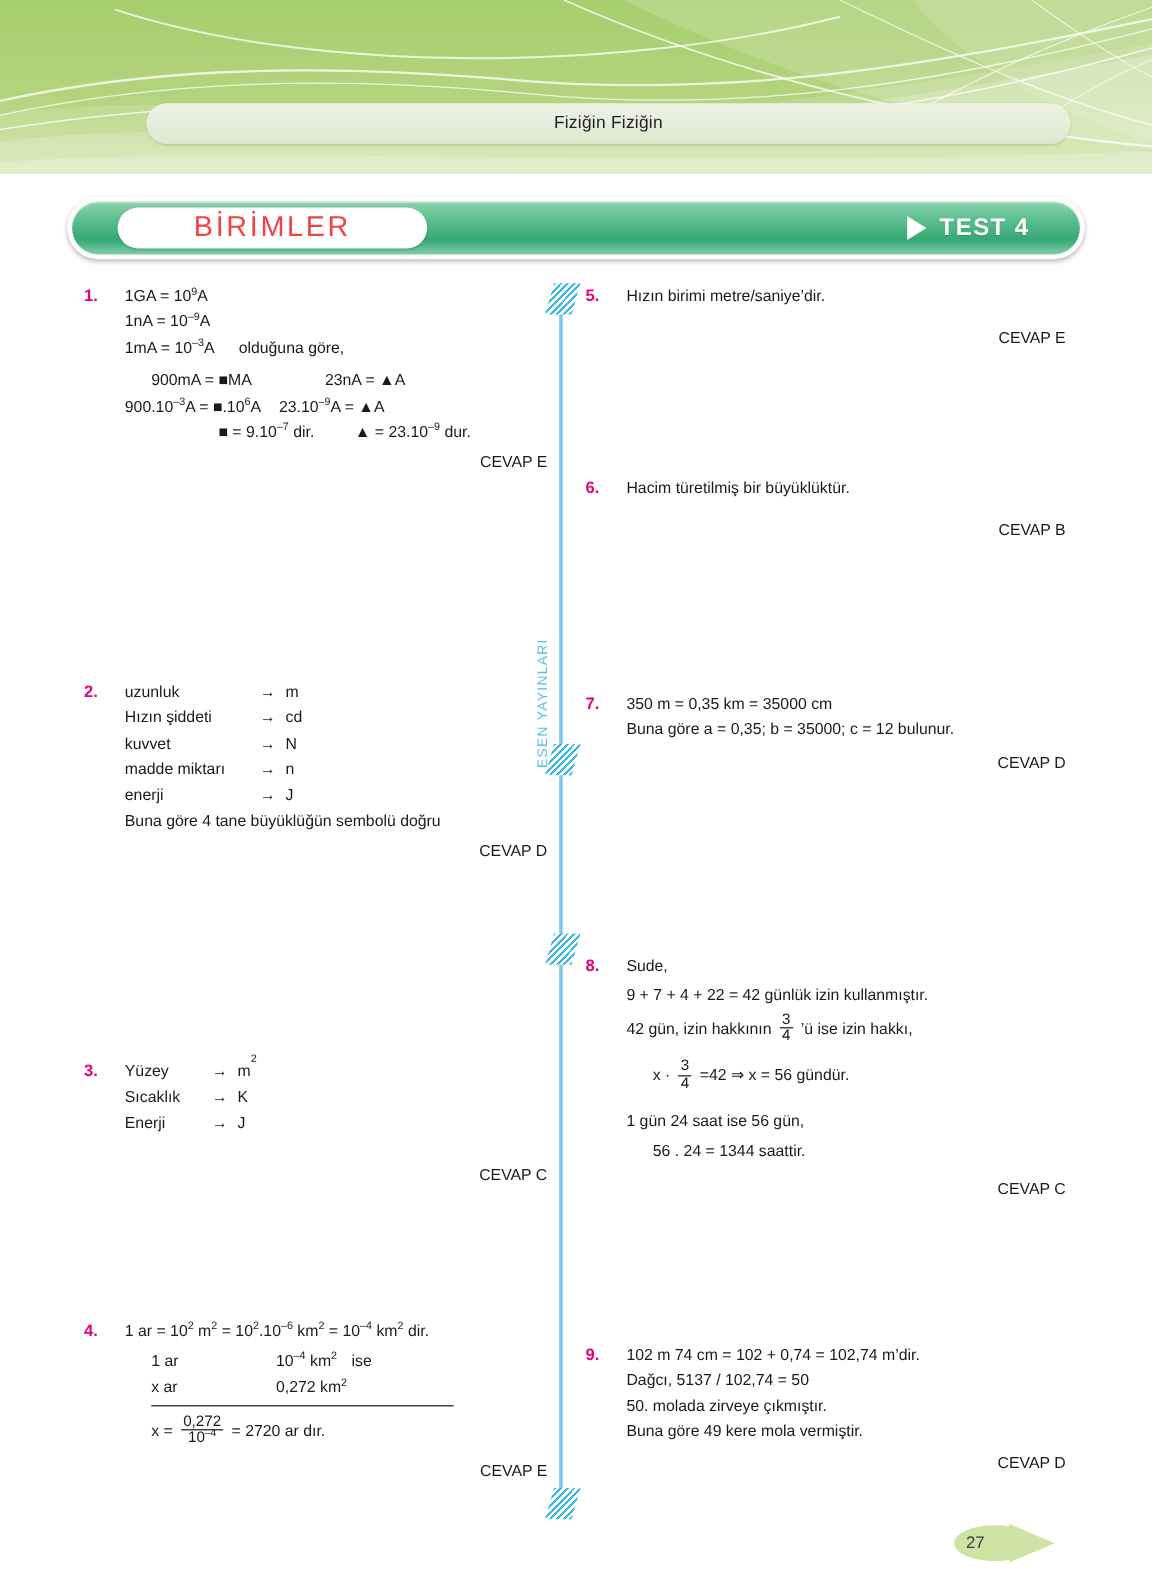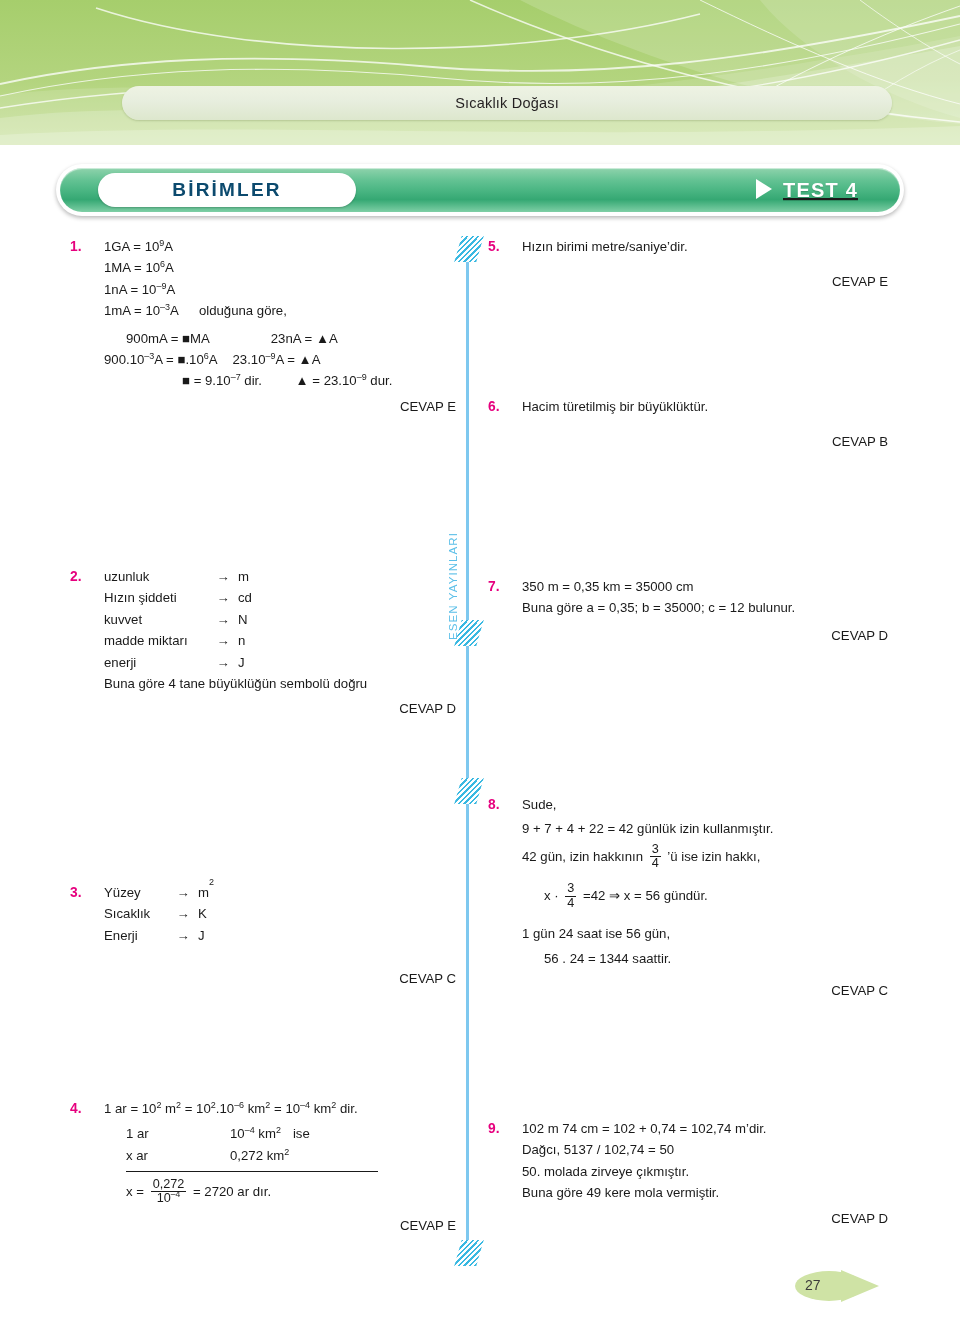--- a/index.html
+++ b/index.html
@@ -48,26 +48,26 @@
     box-shadow:inset 0 1px 1px rgba(255,255,255,.6);
     display:flex; align-items:center;
   }
   .unit-pill {
     margin-left:38px; width:258px; height:34px;
     border-radius:17px; background:#ffffff;
     box-shadow:0 1px 2px rgba(0,0,0,.2);
     display:flex; align-items:center; justify-content:center;
   }
   .unit-pill span {
-    font-size:19px; font-weight:bold; color:#0c4a6e;
+    font-size:24px; font-weight:normal; color:#ef4444;
     letter-spacing:2.2px;
   }
   .test-label {
     margin-left:auto; margin-right:42px;
-    display:flex; align-items:flex-start; gap:11px;text-decoration:underline;
+    display:flex; align-items:center; gap:11px;
   }
   .test-label .tri {
     width:0;height:0;
     border-left:16px solid #ffffff;
     border-top:10px solid transparent;
     border-bottom:10px solid transparent;
   }
   .test-label span {
     font-size:20px; font-weight:bold; color:#ffffff; letter-spacing:1.2px;
     text-shadow:0 1px 1px rgba(0,0,0,.18);
@@ -173,21 +173,21 @@
       <path d="M0 108 C 150 84, 300 82, 470 96 C 650 112, 800 84, 960 40" stroke-width="1.3"></path>
       <path d="M470 0 C 600 58, 770 104, 960 122" stroke-width="1.5"></path>
       <path d="M700 0 C 790 44, 880 84, 960 104" stroke-width="1.0"></path>
       <path d="M860 0 C 900 30, 940 54, 960 64" stroke-width="0.9"></path>
       <path d="M960 6 C 880 34, 800 70, 720 118" stroke-width="1.0"></path>
       <path d="M960 50 C 920 66, 880 90, 845 118" stroke-width="0.8"></path>
     </g>
     <path d="M0 135 C 240 120, 520 142, 960 126 L960 145 L0 145 Z" fill="#ffffff" opacity="0.22"></path>
   </svg>
   <div class="title-pill">
-    <span>Sıcaklık Doğası</span>
+    <span>Fiziğin Fiziğin</span>
   </div>
 </div>
 
 <div class="testbar-wrap">
   <div class="testbar-outer"></div>
   <div class="testbar">
     <div class="unit-pill">
       <span>BİRİMLER</span>
     </div>
     <div class="test-label">
@@ -201,21 +201,20 @@
 <div class="div-mark" style="top:236px"></div>
 <div class="div-mark" style="top:620px"></div>
 <div class="div-mark" style="top:778px"></div>
 <div class="div-mark" style="top:1240px"></div>
 <div class="publisher">ESEN YAYINLARI</div>
 
 <div class="q" style="left:70px; top:236px; width:386px;">
   <span class="num">1.</span>
   <div class="body">
     <div class="row"><span>1GA = 10</span><sup>9</sup><span>A</span></div>
-    <div class="row"><span>1MA = 10</span><sup>6</sup><span>A</span></div>
     <div class="row"><span>1nA = 10</span><sup>–9</sup><span>A</span></div>
     <div class="row"><span>1mA = 10</span><sup>–3</sup><span>A</span><span style="padding-left:20px">olduğuna göre,</span></div>
     <div class="row indent1" style="margin-top:6px">
       <span>900mA  = ■MA</span>
       <span style="padding-left:58px">23nA = ▲A</span>
     </div>
     <div class="row">
       <span>900.10</span><sup>–3</sup><span>A = ■.10</span><sup>6</sup><span>A</span>
       <span style="padding-left:12px">23.10</span><sup>–9</sup><span>A = ▲A</span>
     </div>

